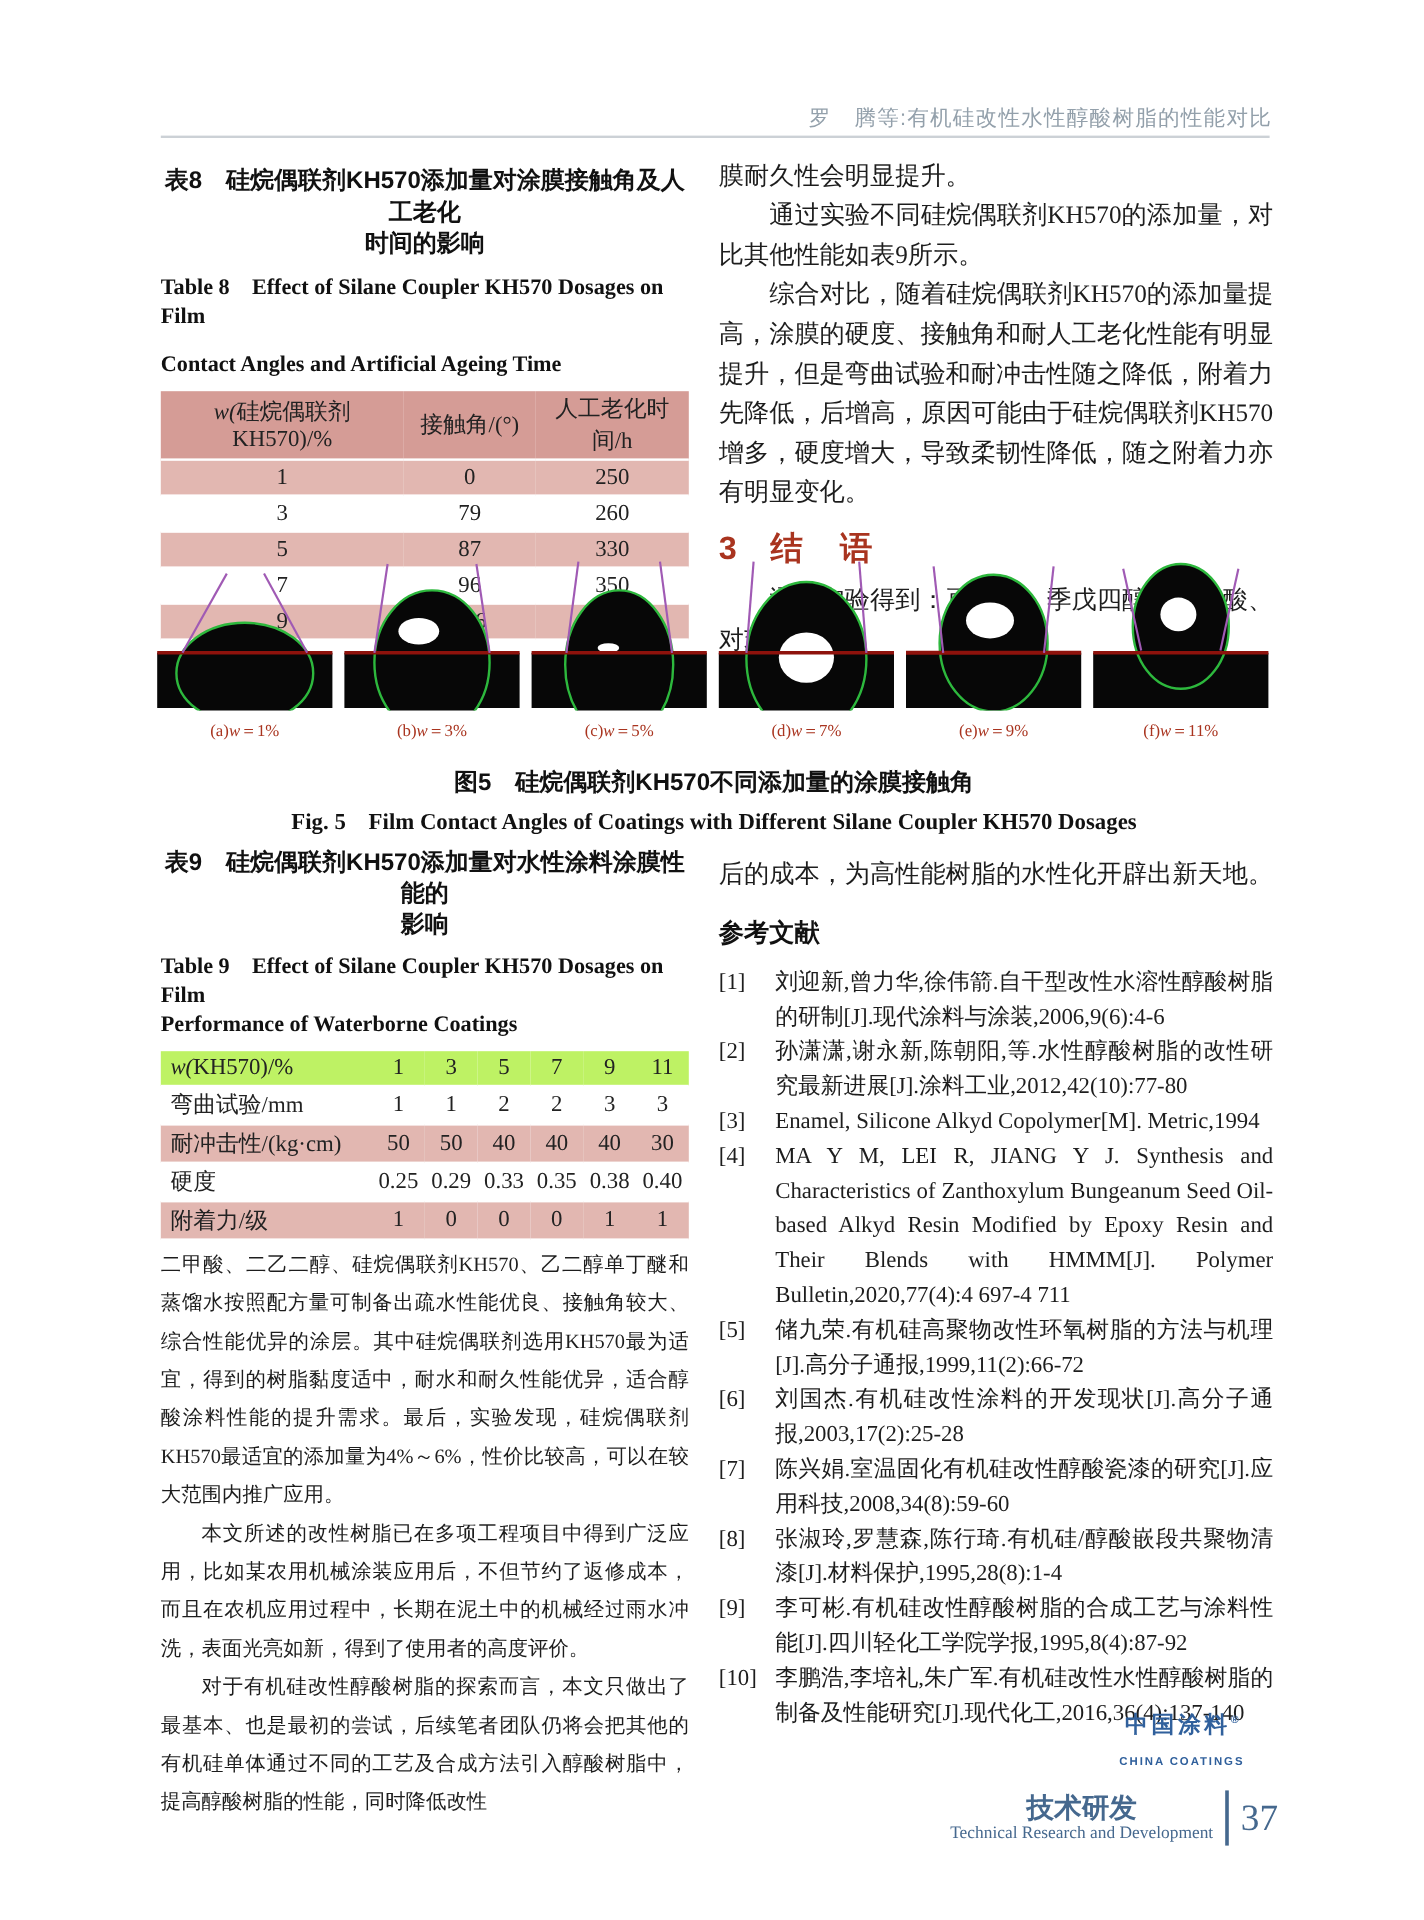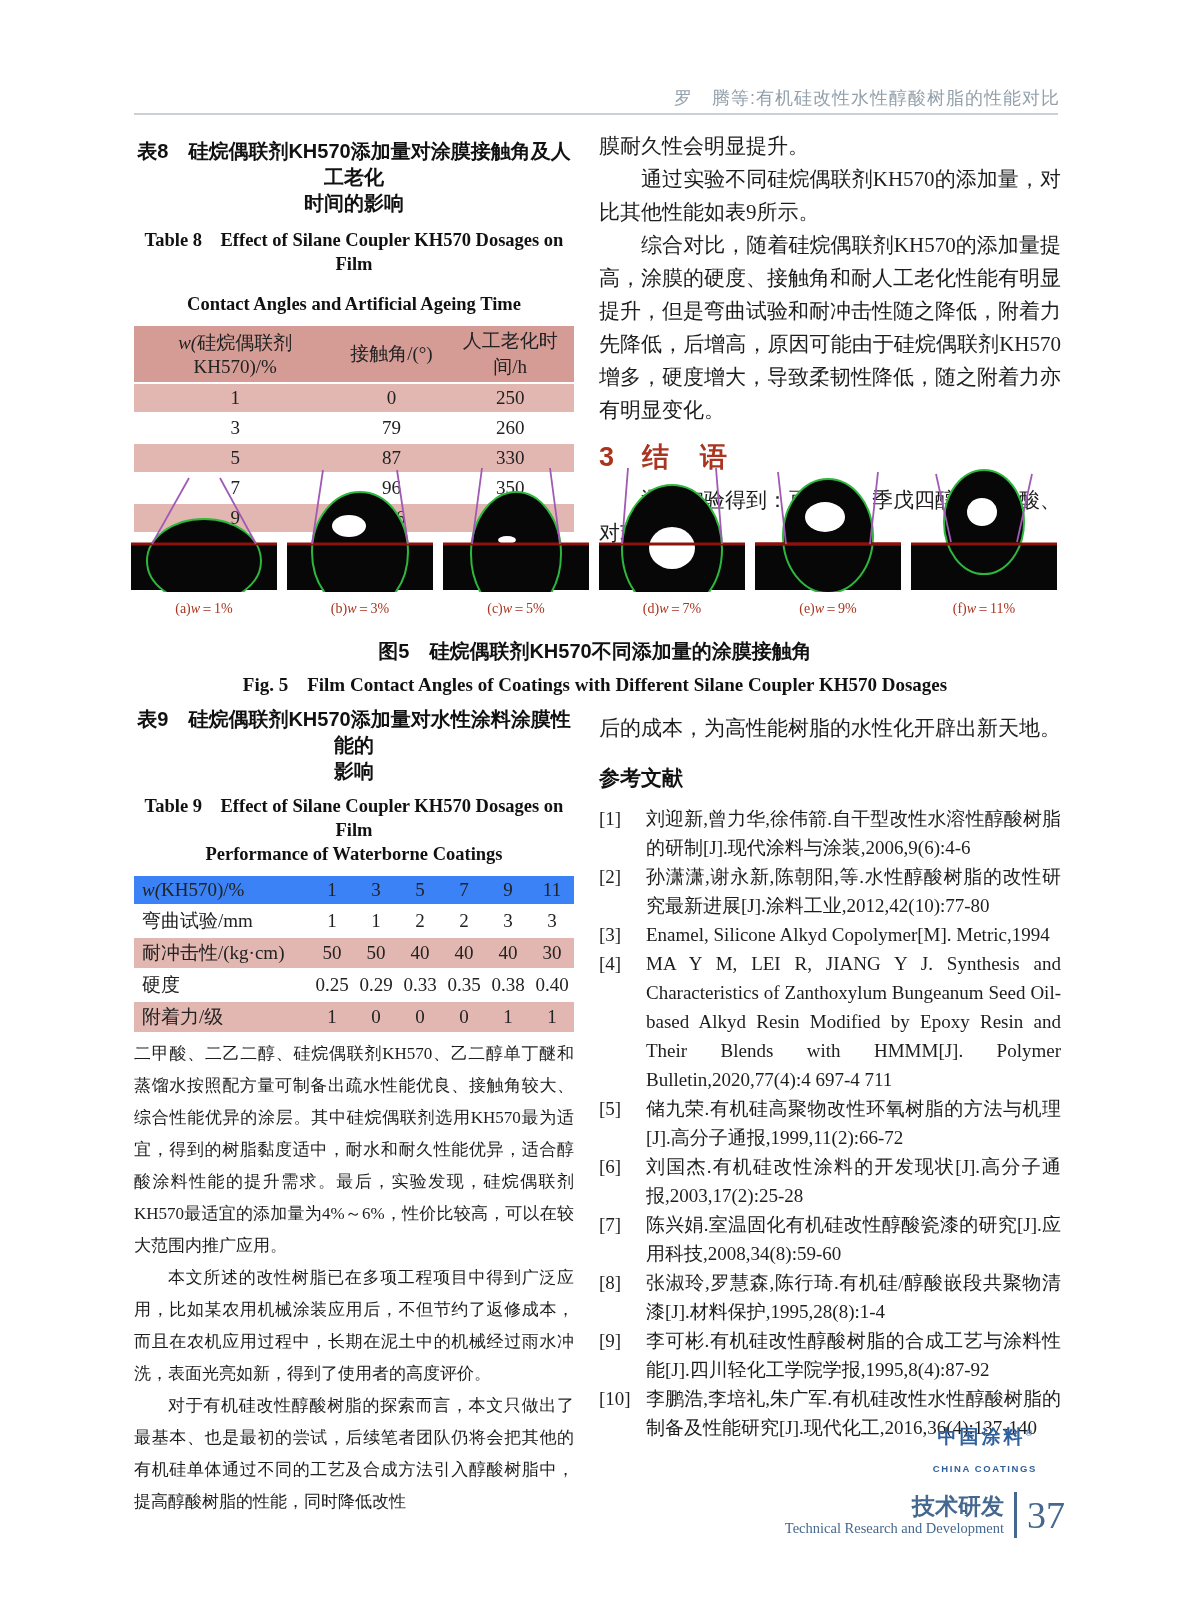--- a/index.html
+++ b/index.html
@@ -14,30 +14,30 @@
   
   .lcol-top{position:absolute;left:134px;top:138px;width:440px;}
   .rcol-top{position:absolute;left:599px;top:130px;width:462px;font-size:21px;line-height:33px;text-align:justify;}
   .lcol-mid{position:absolute;left:134px;top:706px;width:440px;}
   .rcol-bot{position:absolute;left:599px;top:712px;width:462px;font-size:21px;line-height:33px;text-align:justify;}
   .lcol-body{position:absolute;left:134px;top:1038px;width:440px;font-size:17px;line-height:32px;text-align:justify;}
 
   
   .tbl-title-zh{font-family:"Liberation Sans","DejaVu Sans",sans-serif;font-weight:bold;font-size:20px;
     line-height:26px;text-align:center;color:#111;}
-  .tbl-title-en{font-weight:bold;font-size:18.5px;line-height:24px;text-align:center;color:#111;margin-top:6px;}
+  .tbl-title-en{font-weight:bold;font-size:18.5px;line-height:24px;color:#111;margin-top:6px;}
 
   
   table.datatable{border-collapse:collapse;width:100%;margin-top:10px;}
   table.datatable td{font-size:19px;text-align:center;padding:2px 4px;height:24px;
     border-bottom:2px solid #ffffff;color:#222;}
   .t8 tr.hdr td{background:#d59c96;}
   .t8 tr:nth-child(even) td{background:#e2b7b1;}
   .t9 tr:nth-child(odd) td{background:#e2b7b1;}
-  .t9 tr:first-child td{background:#3b82f6;}
+  .t9 tr:first-child td{background:#bef264;}
   .t9 td.rowlabel{text-align:left;padding-left:8px;}
   .ital-first{display:inline-block;}
   .ital-first::first-letter{font-style:italic;}
 
   
   p.body-p{margin:0;text-indent:2em;}
   p.body-p.noindent{text-indent:0;}
 
   
   .sec-head{margin:14px 0 10px 0;font-family:"Liberation Sans","DejaVu Sans",sans-serif;
@@ -63,25 +63,25 @@
   .ref .ref-no{width:47px;flex-shrink:0;}
   .ref .ref-text{flex:1;}
 
   
   .logo{position:absolute;right:150px;top:1424px;text-align:center;color:#30609c;
     font-family:"Liberation Sans","DejaVu Sans",sans-serif;}
   .logo .zh{font-weight:bold;font-size:19px;letter-spacing:3px;}
   .logo .reg{font-size:9px;vertical-align:super;letter-spacing:0;}
   .logo .en{font-weight:bold;font-size:9.5px;letter-spacing:1.6px;margin-top:13px;}
   .footer{position:absolute;right:122px;top:1492px;display:flex;align-items:center;color:#45688e;}
-  .footer .labels{text-align:right;}
+  .footer .labels{text-align:center;}
   .footer .zh{font-family:"Liberation Sans","DejaVu Sans",sans-serif;font-weight:bold;font-size:23px;line-height:26px;}
   .footer .en{font-size:14.5px;line-height:18px;}
   .footer .bar{width:3px;height:46px;background:#45688e;margin:0 10px;}
-  .footer .pageno{font-size:38px;line-height:46px;text-align:right;}
+  .footer .pageno{font-size:31px;line-height:46px;text-align:right;}
 </style>
 </head>
 <body>
 
 <div class="page">
 
   <div class="running-head">罗　腾等:有机硅改性水性醇酸树脂的性能对比</div>
   <div class="head-rule"></div>
 
   <div class="lcol-top">

